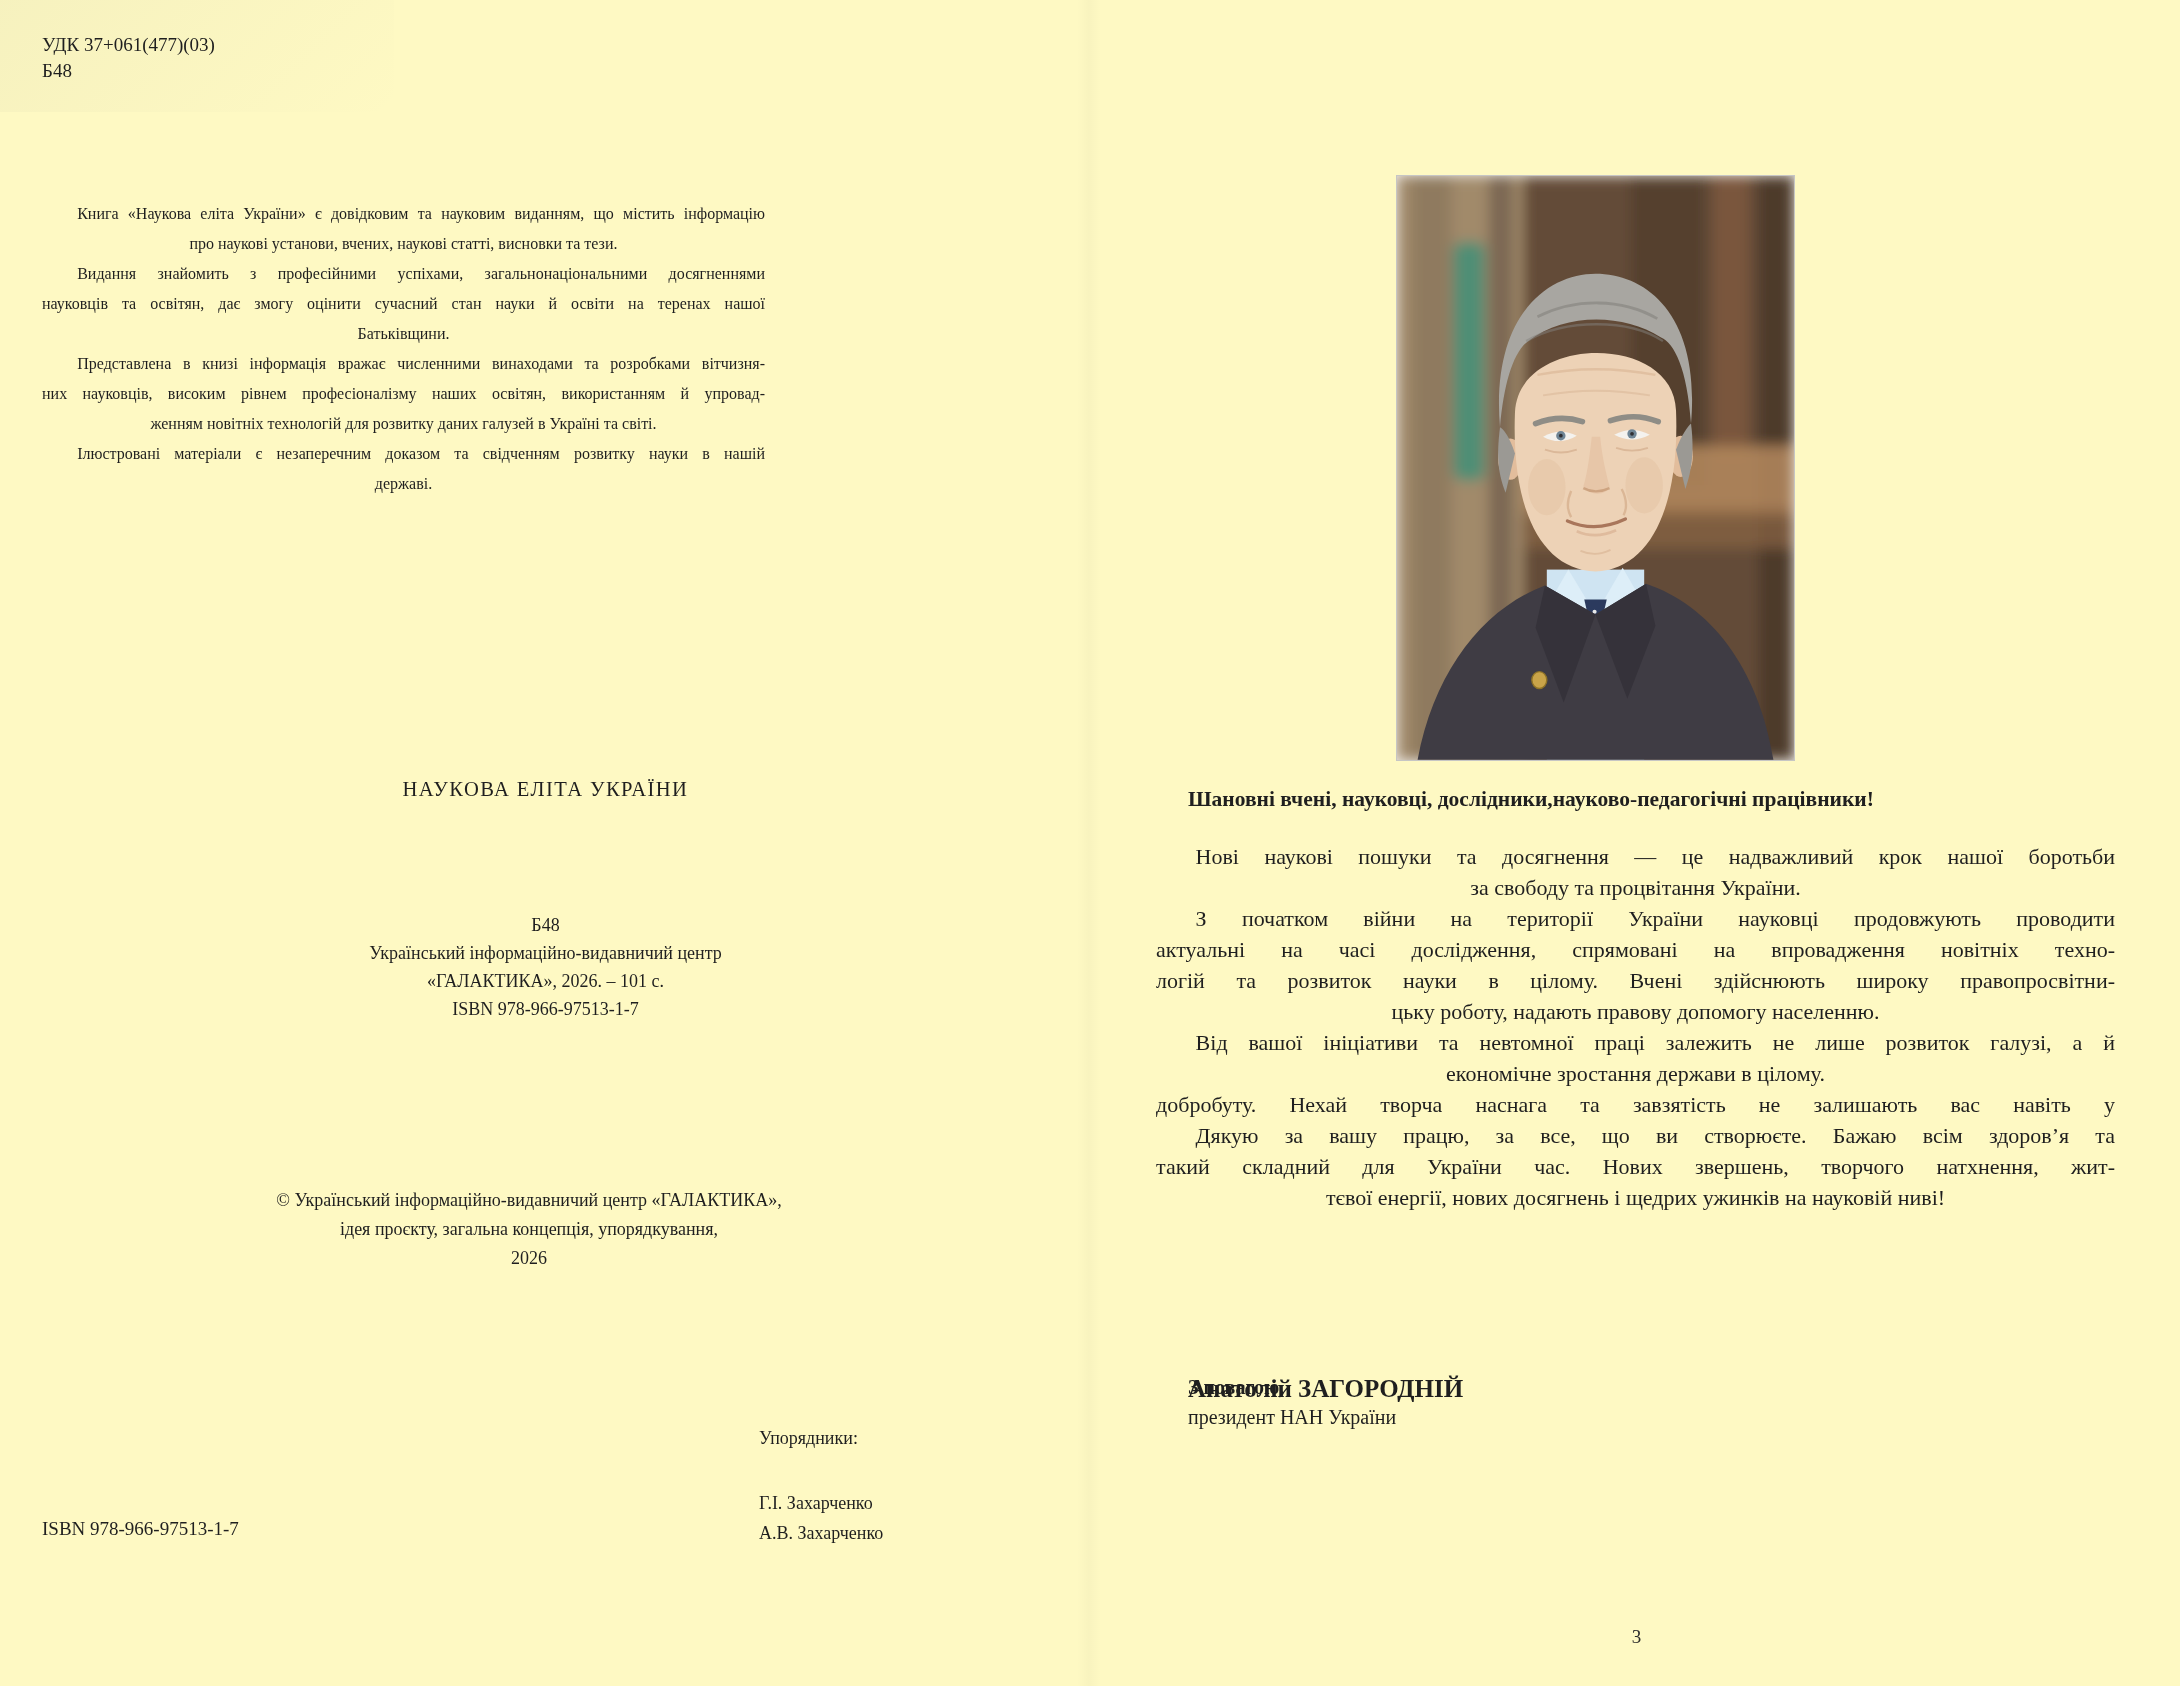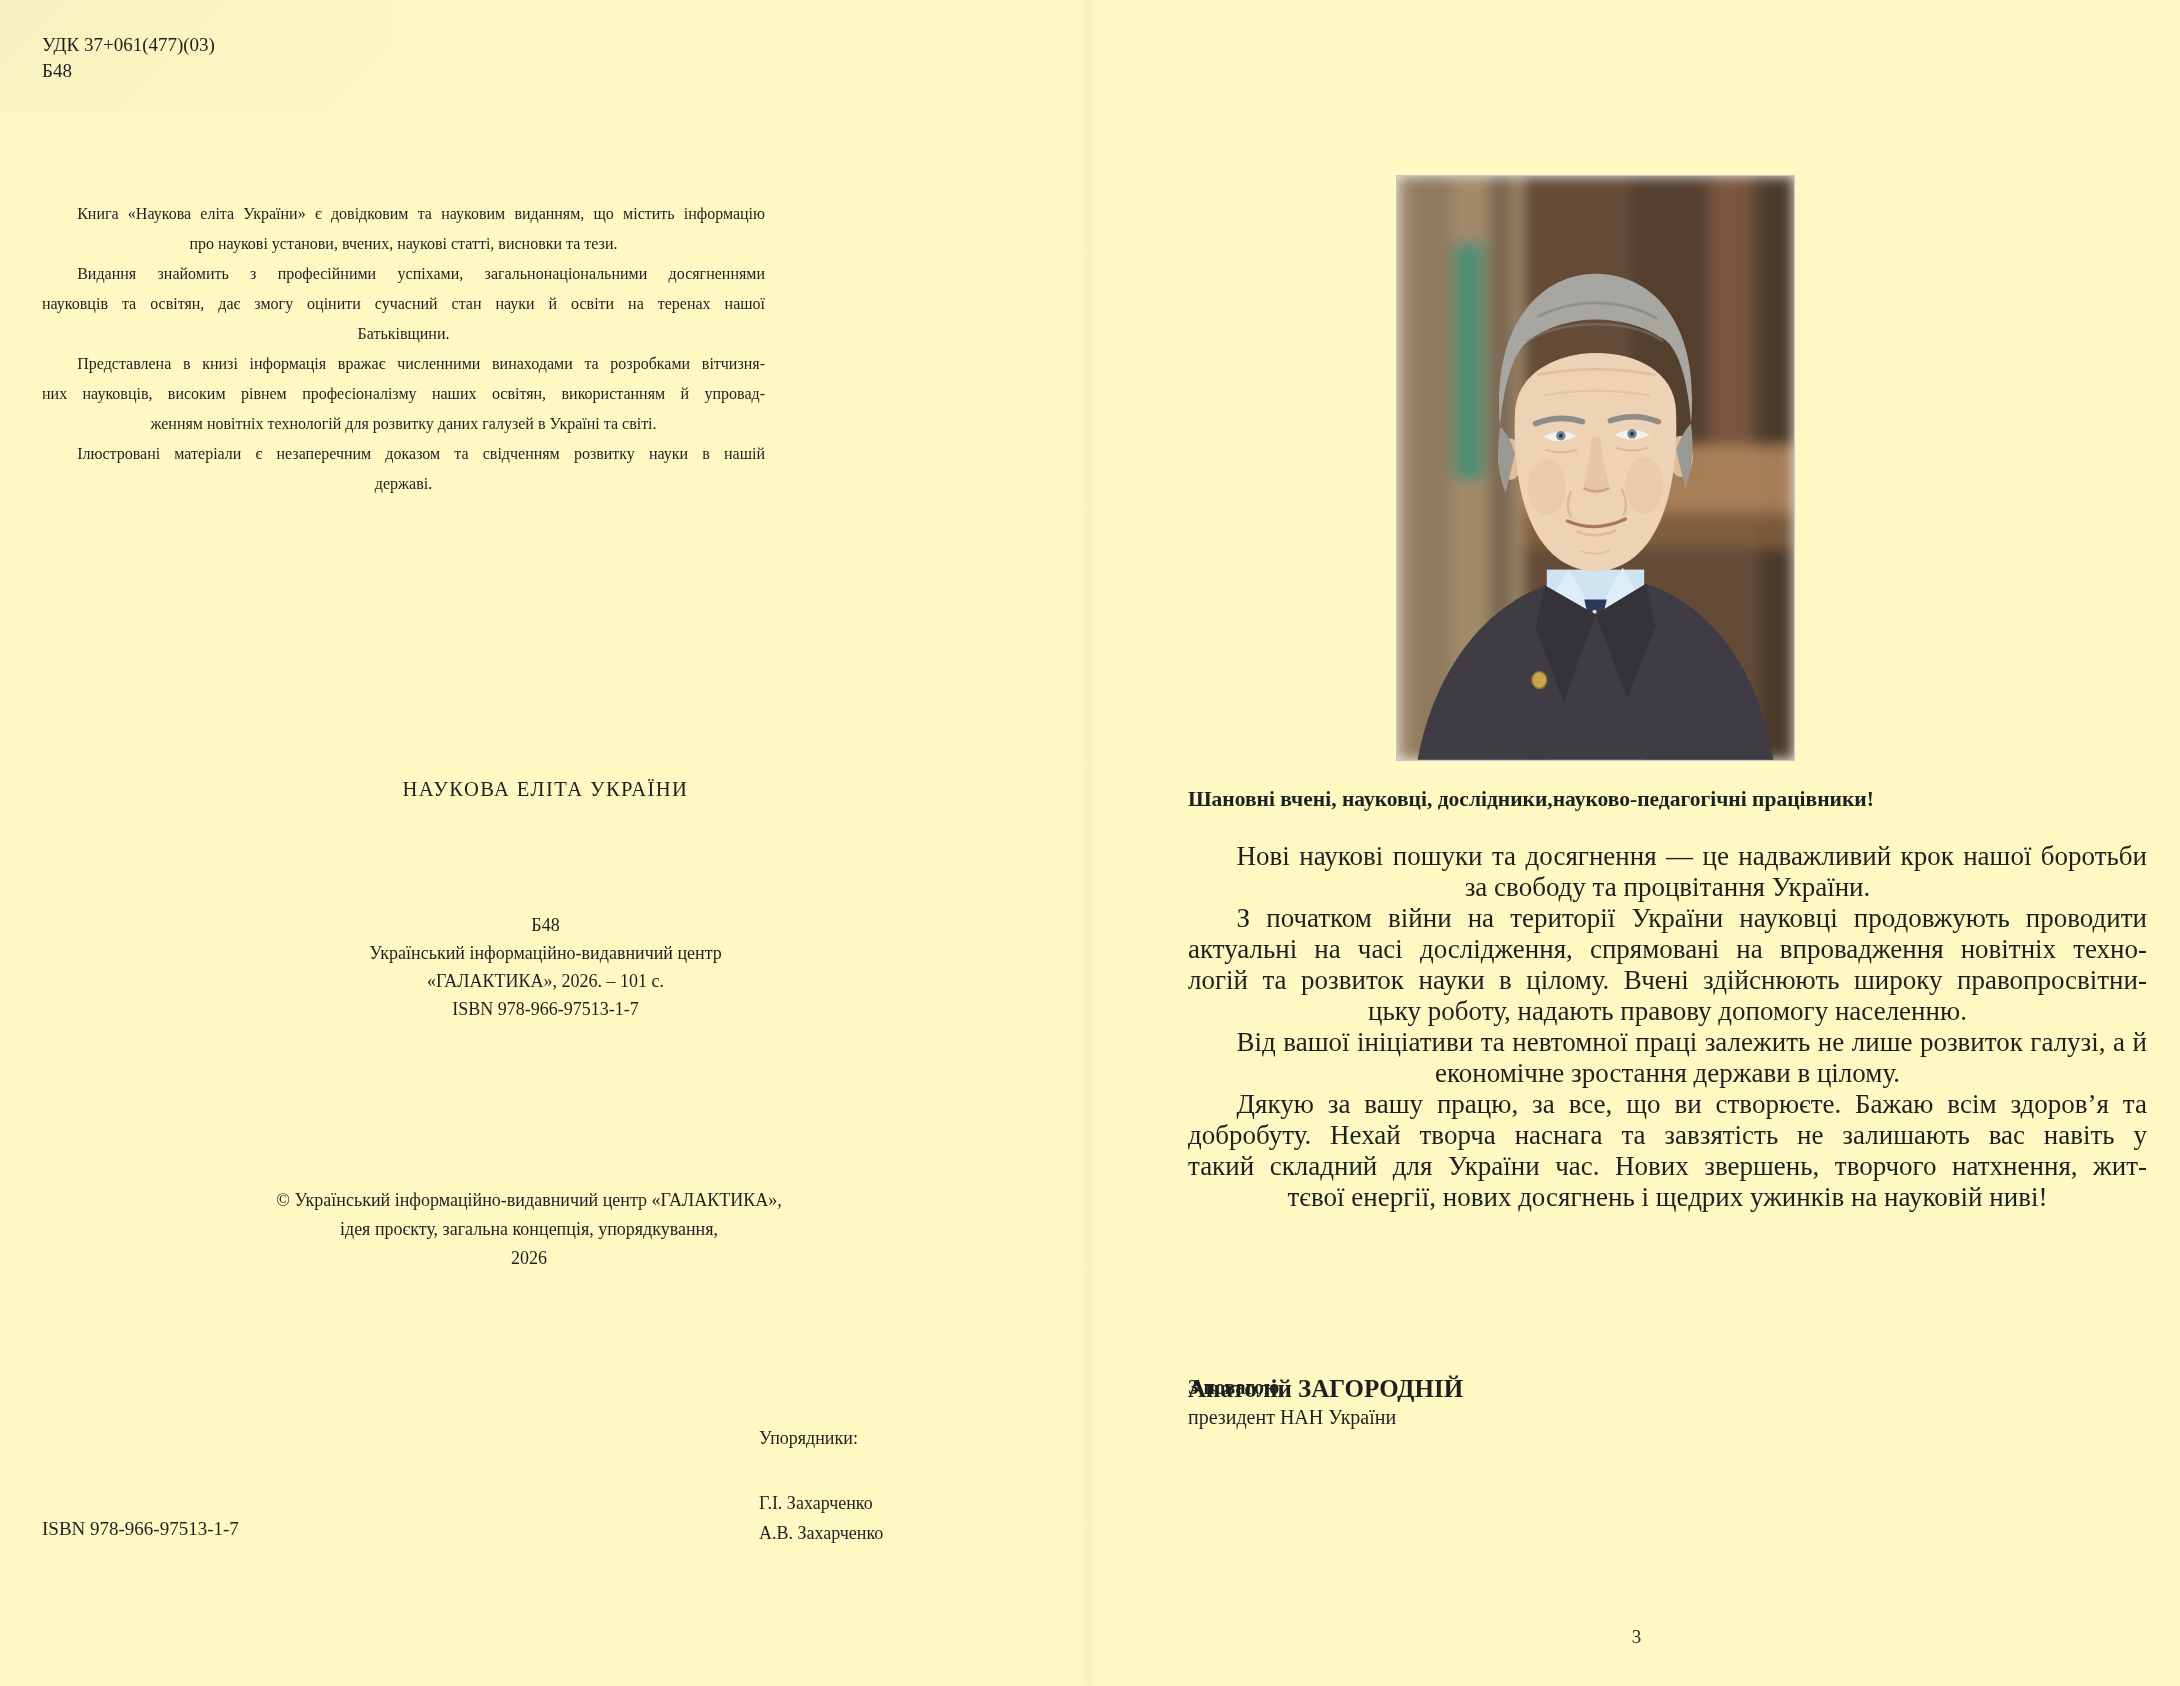--- a/index.html
+++ b/index.html
@@ -44,21 +44,21 @@
   
   .photo-frame {
     left:1396px; top:175px; width:397px; height:584px;
     border:0.9px solid #c6c6c4; background:#efece7; box-sizing:content-box;
   }
   .photo-frame svg { display:block; width:397px; height:584px; }
   .salutation {
     left:1188px; top:787px; width:959px; 
     font-weight:bold; font-size:21.5px;
   }
-  .rightbody { left:1188px; top:841px; width:959px; font-size:27px; line-height:31px; }
+  .rightbody { left:1156px; top:841px; width:959px; font-size:22px; line-height:31px; }
   .rightbody .pline.first { text-indent:1.8em; }
   .sig-left { left:1188px; top:1372px; font-size:20px; line-height:30px; }
   .sig-left .b { font-weight:bold; }
   .sig-name { left:1188px; top:1375px; width:941px; text-align:left; font-weight:bold; font-size:25px; }
   .pagenum { left:1092px; top:1626px; width:1089px; text-align:center; font-size:19px; color:#2a2a2a; }
 </style>
 </head>
 <body>
 
 <div class="sheet">
@@ -202,22 +202,22 @@
         <div class="pline just first">З початком війни на території України науковці продовжують проводити</div>
         <div class="pline just">актуальні на часі дослідження, спрямовані на впровадження новітніх техно-</div>
         <div class="pline just">логій та розвиток науки в цілому. Вчені здійснюють широку правопросвітни-</div>
         <div class="pline">цьку роботу, надають правову допомогу населенню.</div>
       </div>
       <div>
         <div class="pline just first">Від вашої ініціативи та невтомної праці залежить не лише розвиток галузі, а й</div>
         <div class="pline">економічне зростання держави в цілому.</div>
       </div>
       <div>
+        <div class="pline just">добробуту. Нехай творча наснага та завзятість не залишають вас навіть у</div>
         <div class="pline just first">Дякую за вашу працю, за все, що ви створюєте. Бажаю всім здоров’я та</div>
-        <div class="pline just">добробуту. Нехай творча наснага та завзятість не залишають вас навіть у</div>
         <div class="pline just">такий складний для України час. Нових звершень, творчого натхнення, жит-</div>
         <div class="pline">тєвої енергії, нових досягнень і щедрих ужинків на науковій ниві!</div>
       </div>
     </div>
 
   <div class="abs sig-left">
     <div class="b">З повагою,</div>
     <div>президент НАН України</div>
   </div>
   <div class="abs sig-name">Анатолій ЗАГОРОДНІЙ</div>

